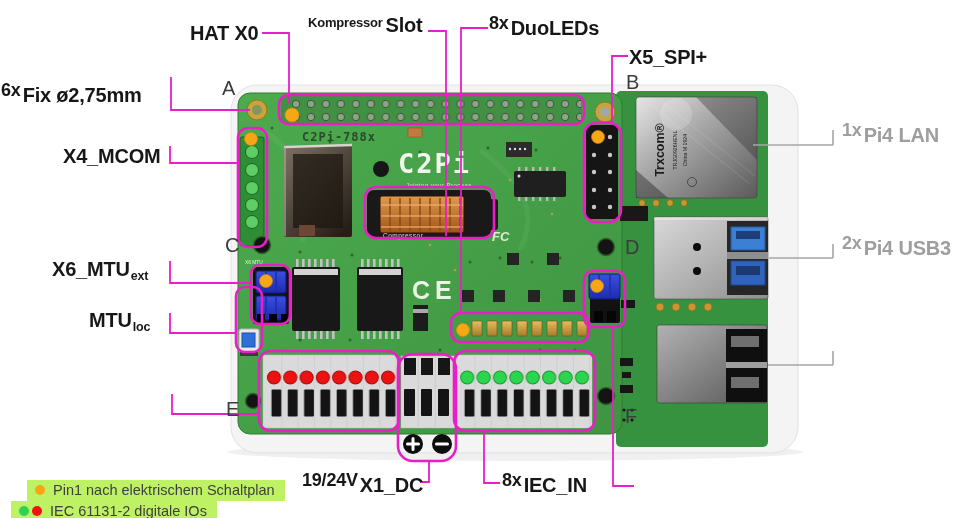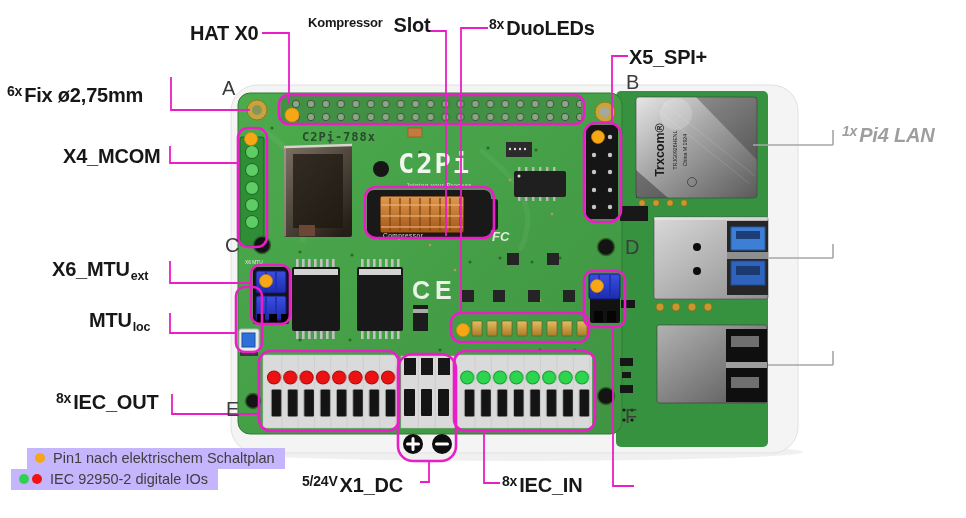--- a/index.html
+++ b/index.html
@@ -1,28 +1,28 @@
 <!DOCTYPE html>
 <html><head>
 <meta charset="utf-8">
 <style>
   html,body{margin:0;padding:0;background:#fff;}
   #stage{position:relative;width:966px;height:518px;background:#fff;overflow:hidden;
          font-family:"Liberation Sans",sans-serif;}
   #scene{position:absolute;left:0;top:0;}
   .lbl{position:absolute;font-weight:700;font-size:20px;color:#171717;white-space:nowrap;
        letter-spacing:-0.2px;line-height:1.1;}
-  .sup{font-size:14px;position:relative;top:-6px;margin-right:2px;font-weight:700;}
-  .supk{font-size:13px;position:relative;top:-5px;margin-right:11px;font-weight:700;}
+  .sup{font-size:18px;position:relative;top:-6px;margin-right:2px;font-weight:700;}
+  .supk{font-size:13px;position:relative;top:-5px;margin-right:3px;font-weight:700;}
   .sub{font-size:12.5px;position:relative;top:4px;margin-left:1px;font-weight:700;}
-  .glbl{color:#9e9e9e;font-style:italic;}
+  .glbl{color:#9e9e9e;}
   .glbl .sup{color:#9e9e9e;}
   .letter{position:absolute;font-weight:400;font-size:20px;color:#3c3c3c;white-space:nowrap;}
-  .legend-row{position:absolute;display:flex;align-items:center;background:#c4b5fd;
-              padding:2px 10px 3px 8px;font-size:14.5px;color:#3f3f3f;white-space:nowrap;}
+  .legend-row{position:absolute;display:flex;align-items:center;background:#bef264;
+              padding:2px 10px 3px 8px;font-size:14.5px;color:#3f3f3f;white-space:nowrap;margin-top:32px;}
   .dot{width:10px;height:10px;border-radius:50%;display:inline-block;flex:0 0 auto;}
   .dot+.dot{margin-left:3px;}
   .legend-text{margin-left:8px;}
   .d-yellow{background:#f7a616;}
   .d-green{background:#2ed152;}
   .d-red{background:#f31111;}
 </style>
 </head>
 <body>
 
@@ -456,49 +456,49 @@
 </svg>
 
 <div class="lbl" style="left:190px;top:22px;width:72px;text-align:left"><span>HAT X0</span></div>
 
 <div class="lbl" style="left:308px;top:14px"><span class="supk">Kompressor</span><span>Slot</span></div>
 
 <div class="lbl" style="left:489px;top:17px"><span class="sup">8x</span><span>DuoLEDs</span></div>
 
 <div class="lbl" style="left:629px;top:46px"><span>X5_SPI+</span></div>
 
-<div class="lbl" style="left:7px;top:84px"><span class="sup">6x</span><span>Fix ø2,75mm</span></div>
+<div class="lbl" style="left:1px;top:84px"><span class="sup">6x</span><span>Fix ø2,75mm</span></div>
 
 <div class="lbl" style="left:63px;top:145px"><span>X4_MCOM</span></div>
 
 <div class="lbl" style="left:52px;top:258px"><span>X6_MTU</span><span class="sub">ext</span></div>
 
 <div class="lbl" style="left:89px;top:309px"><span>MTU</span><span class="sub">loc</span></div>
 
-<div class="lbl" style="left:56px;top:391px"><span class="sup">8x</span><span>IEC_OUT</span></div>
-
-<div class="lbl" style="left:302px;top:474px"><span class="sup">5/24V</span><span>X1_DC</span></div>
+
+<div class="lbl" style="left:302px;top:474px"><span class="sup">19/24V</span><span>X1_DC</span></div>
 
 <div class="lbl" style="left:502px;top:474px"><span class="sup">8x</span><span>IEC_IN</span></div>
 
 
 <div class="lbl glbl" style="left:842px;top:124px"><span class="sup">1x</span><span>Pi4 LAN</span></div>
 
+<div class="lbl glbl" style="left:842px;top:237px"><span class="sup">2x</span><span>Pi4 USB3</span></div>
 
 
 <div class="letter" style="left:222px;top:77px">A</div>
 <div class="letter" style="left:626px;top:71px">B</div>
 <div class="letter" style="left:225px;top:234px">C</div>
 <div class="letter" style="left:625px;top:236px">D</div>
 <div class="letter" style="left:226px;top:398px">E</div>
 <div class="letter" style="left:625px;top:405px">F</div>
 
 <div class="legend-row" style="left:27px;top:448px">
   <span class="dot d-yellow"></span>
   <span class="legend-text">Pin1 nach elektrischem Schaltplan</span>
 </div>
 <div class="legend-row" style="left:11px;top:469px">
   <span class="dot d-green"></span>
   <span class="dot d-red"></span>
-  <span class="legend-text">IEC 92950-2 digitale IOs</span>
+  <span class="legend-text">IEC 61131-2 digitale IOs</span>
 </div>
 
 </div>
 
 </body></html>

